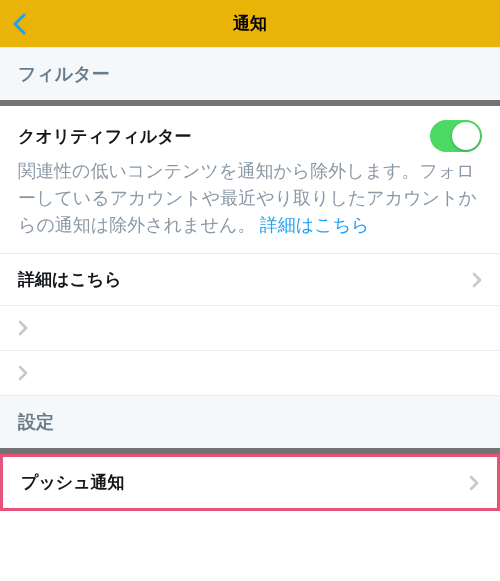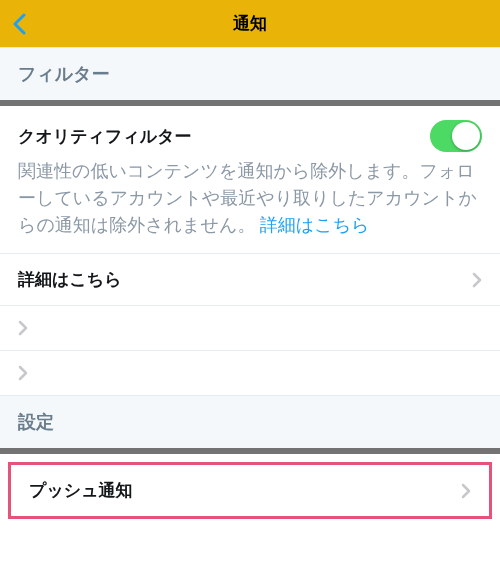--- a/index.html
+++ b/index.html
@@ -98,21 +98,21 @@
       right: 2px;
       box-shadow: 0 1px 3px rgba(0,0,0,0.3);
     }
     .chevron {
       color: #c7c7cc;
       display: flex;
       align-items: center;
     }
     .highlight-box {
       border: 3px solid #e6537a;
-      margin: 8px;
+      margin: 0;
     }
     .highlight-box .row {
       border-bottom: none;
     }
   </style>
 </head>
 <body>
 
 <div class="header">
   <div class="back-btn">

